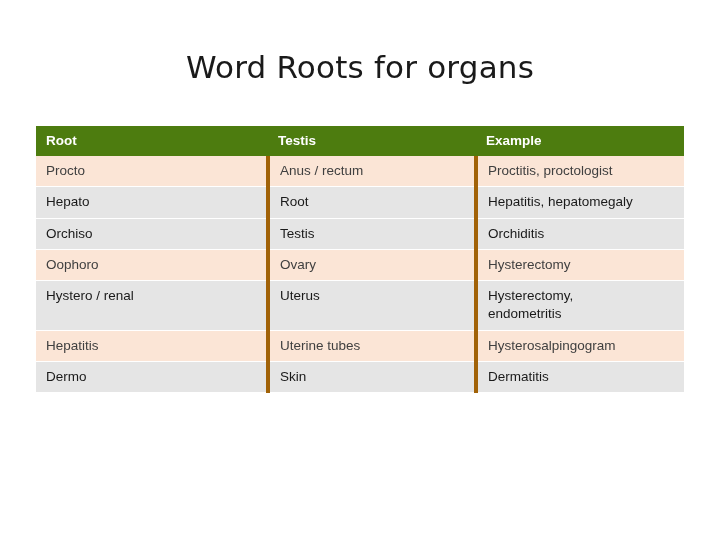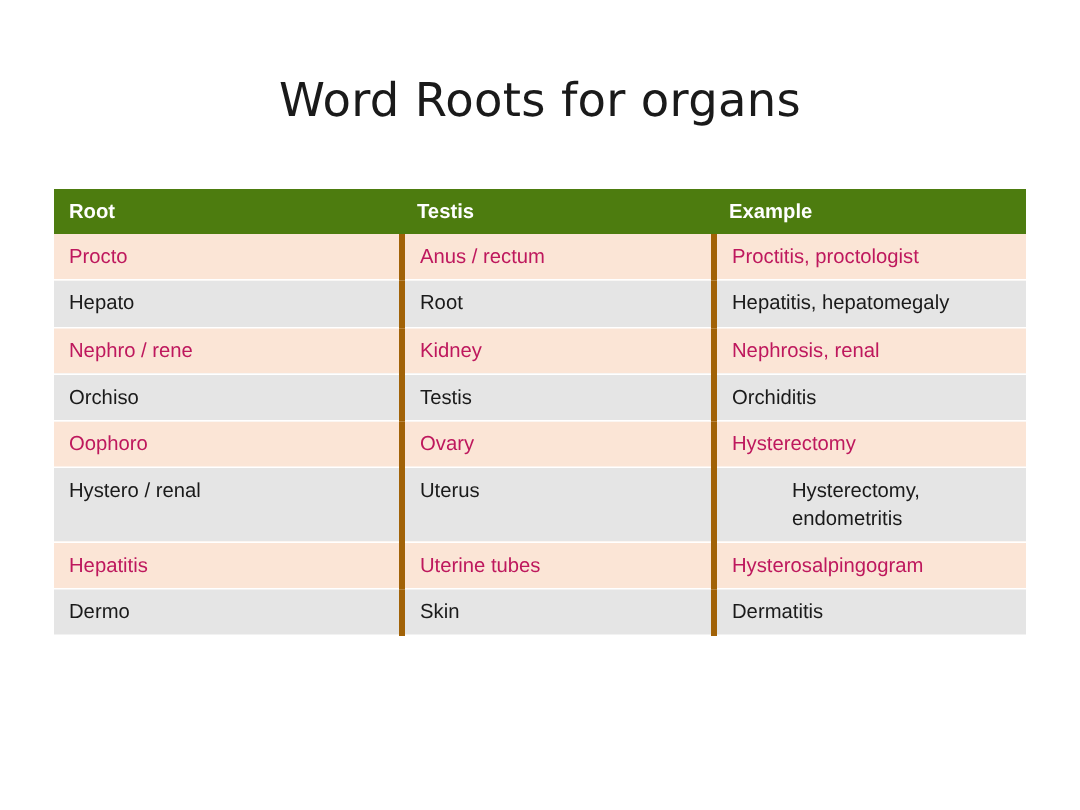--- a/index.html
+++ b/index.html
@@ -53,35 +53,34 @@
     border: none;
   }
   table.word-roots thead th {
     background: #4d7c0f;
     color: #ffffff;
     font-weight: bold;
     height: 17px;
   }
   table.word-roots tbody tr.odd td {
     background: #fbe5d6;
-    color: #be185d;
+    color: #404040;
   }
   table.word-roots tbody tr.even td {
     background: #e5e5e5;
     color: #1a1a1a;
   }
   table.word-roots tbody td {
     border-bottom: 1px solid #ffffff;
   }
   table.word-roots tbody td.col-sep {
     border-left: 4px solid #a16207;
   }
   .cell-line {
     display: block;
-    margin-left: 40px;
   }
 </style>
 </head>
 <body>
 
 <div class="slide">
 
   <h1 class="slide-title">Word Roots for organs</h1>
 
   <div class="table-wrap">
@@ -101,25 +100,20 @@
       <tbody>
         <tr class="odd">
           <td>Procto</td>
           <td class="col-sep">Anus / rectum</td>
           <td class="col-sep">Proctitis, proctologist</td>
         </tr>
         <tr class="even">
           <td>Hepato</td>
           <td class="col-sep">Root</td>
           <td class="col-sep">Hepatitis, hepatomegaly</td>
-        </tr>
-        <tr class="odd">
-          <td>Nephro / rene</td>
-          <td class="col-sep">Kidney</td>
-          <td class="col-sep">Nephrosis, renal</td>
         </tr>
         <tr class="even">
           <td>Orchiso</td>
           <td class="col-sep">Testis</td>
           <td class="col-sep">Orchiditis</td>
         </tr>
         <tr class="odd">
           <td>Oophoro</td>
           <td class="col-sep">Ovary</td>
           <td class="col-sep">Hysterectomy</td>

